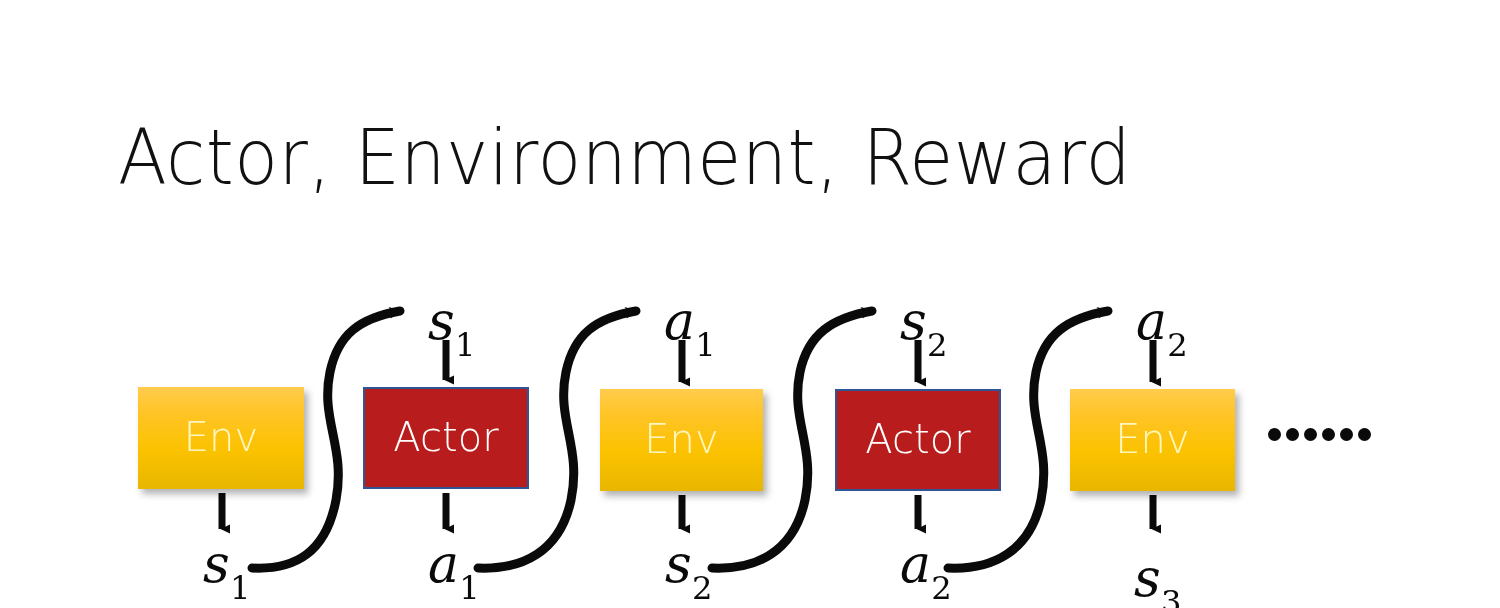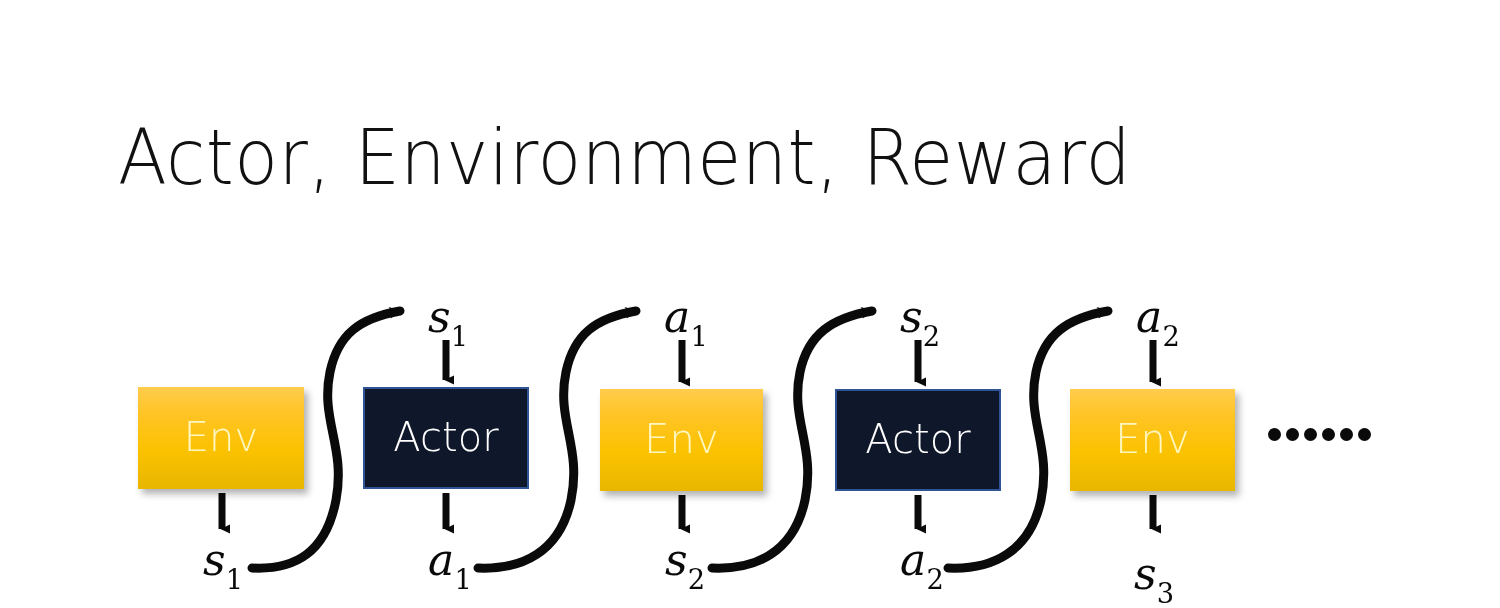--- a/index.html
+++ b/index.html
@@ -57,35 +57,35 @@
     line-height: 1;
     text-align: right;
   }
   .node-env {
     background: linear-gradient(180deg, #FFCC4D 0%, #FFC425 26%, #FBC200 62%, #E8B600 100%);
     color: #FFF7BF;
     box-shadow: 4px 5px 7px rgba(0,0,0,0.30);
     border: none;
   }
   .node-actor {
-    background: #0f172a;
+    background: #b91c1c;
     color: #FFFFFF;
     border: 2px solid #2F5597;
   }
   .node-label {
     position: relative;
     top: -1px;
   }
 
   
   .math-label {
     position: absolute;
     font-family: "DejaVu Serif", serif;
     font-style: italic;
-    font-size: 44px;
+    font-size: 52px;
     line-height: 1;
     color: #0a0a0a;
     white-space: nowrap;
   }
   .math-label .sub {
     font-size: 0.62em;
     font-style: normal;
     font-family: "DejaVu Serif", serif;
     vertical-align: sub;
     position: relative;

